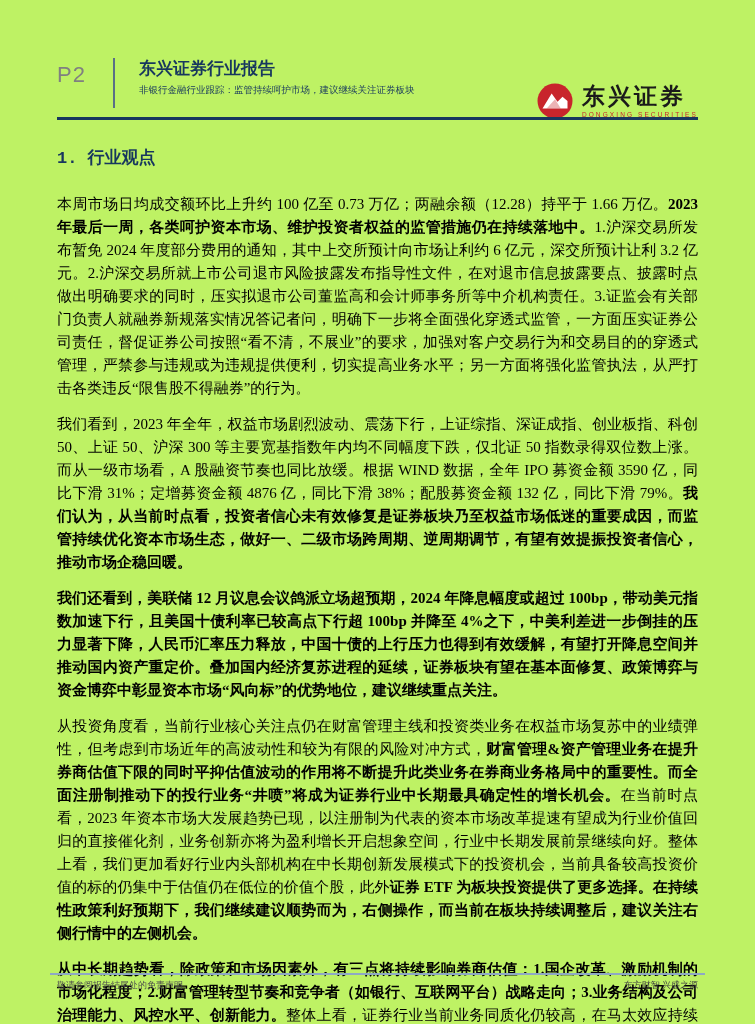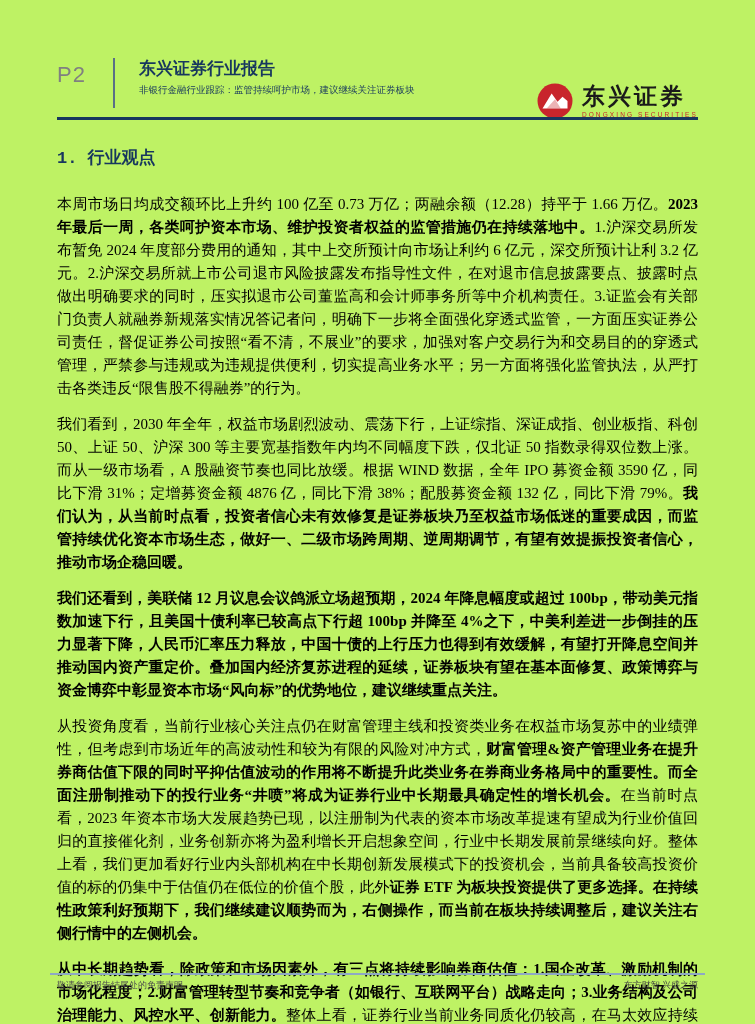--- a/index.html
+++ b/index.html
@@ -97,21 +97,21 @@
         <div class="en">DONGXING SECURITIES</div>
       </span>
     </div>
   </div>
   <div class="header-rule"></div>
 
   <div class="content">
     <h1 class="section-title">1. 行业观点</h1>
     <div>
         <div class="para"><span>本周市场日均成交额环比上升约 100 亿至 0.73 万亿；两融余额（12.28）持平于 1.66 万亿。</span><span class="b">2023 年最后一周，各类呵护资本市场、维护投资者权益的监管措施仍在持续落地中。</span><span>1.沪深交易所发布暂免 2024 年度部分费用的通知，其中上交所预计向市场让利约 6 亿元，深交所预计让利 3.2 亿元。2.沪深交易所就上市公司退市风险披露发布指导性文件，在对退市信息披露要点、披露时点做出明确要求的同时，压实拟退市公司董监高和会计师事务所等中介机构责任。3.证监会有关部门负责人就融券新规落实情况答记者问，明确下一步将全面强化穿透式监管，一方面压实证券公司责任，督促证券公司按照“看不清，不展业”的要求，加强对客户交易行为和交易目的的穿透式管理，严禁参与违规或为违规提供便利，切实提高业务水平；另一方面将强化监管执法，从严打击各类违反“限售股不得融券”的行为。</span></div>
-        <div class="para"><span>我们看到，2030 年全年，权益市场剧烈波动、震荡下行，上证综指、深证成指、创业板指、科创 50、上证 50、沪深 300 等主要宽基指数年内均不同幅度下跌，仅北证 50 指数录得双位数上涨。而从一级市场看，A 股融资节奏也同比放缓。根据 WIND 数据，全年 IPO 募资金额 3590 亿，同比下滑 31%；定增募资金额 4876 亿，同比下滑 38%；配股募资金额 132 亿，同比下滑 79%。</span><span class="b">我们认为，从当前时点看，投资者信心未有效修复是证券板块乃至权益市场低迷的重要成因，而监管持续优化资本市场生态，做好一、二级市场跨周期、逆周期调节，有望有效提振投资者信心，推动市场企稳回暖。</span></div>
+        <div class="para"><span>我们看到，2023 年全年，权益市场剧烈波动、震荡下行，上证综指、深证成指、创业板指、科创 50、上证 50、沪深 300 等主要宽基指数年内均不同幅度下跌，仅北证 50 指数录得双位数上涨。而从一级市场看，A 股融资节奏也同比放缓。根据 WIND 数据，全年 IPO 募资金额 3590 亿，同比下滑 31%；定增募资金额 4876 亿，同比下滑 38%；配股募资金额 132 亿，同比下滑 79%。</span><span class="b">我们认为，从当前时点看，投资者信心未有效修复是证券板块乃至权益市场低迷的重要成因，而监管持续优化资本市场生态，做好一、二级市场跨周期、逆周期调节，有望有效提振投资者信心，推动市场企稳回暖。</span></div>
         <div class="para"><span class="b">我们还看到，美联储 12 月议息会议鸽派立场超预期，2024 年降息幅度或超过 100bp，带动美元指数加速下行，且美国十债利率已较高点下行超 100bp 并降至 4%之下，中美利差进一步倒挂的压力显著下降，人民币汇率压力释放，中国十债的上行压力也得到有效缓解，有望打开降息空间并推动国内资产重定价。叠加国内经济复苏进程的延续，证券板块有望在基本面修复、政策博弈与资金博弈中彰显资本市场“风向标”的优势地位，建议继续重点关注。</span></div>
         <div class="para"><span>从投资角度看，当前行业核心关注点仍在财富管理主线和投资类业务在权益市场复苏中的业绩弹性，但考虑到市场近年的高波动性和较为有限的风险对冲方式，</span><span class="b">财富管理&amp;资产管理业务在提升券商估值下限的同时平抑估值波动的作用将不断提升此类业务在券商业务格局中的重要性。而全面注册制推动下的投行业务“井喷”将成为证券行业中长期最具确定性的增长机会。</span><span>在当前时点看，2023 年资本市场大发展趋势已现，以注册制为代表的资本市场改革提速有望成为行业价值回归的直接催化剂，业务创新亦将为盈利增长开启想象空间，行业中长期发展前景继续向好。整体上看，我们更加看好行业内头部机构在中长期创新发展模式下的投资机会，当前具备较高投资价值的标的仍集中于估值仍在低位的价值个股，此外</span><span class="b">证券 ETF 为板块投资提供了更多选择。在持续性政策利好预期下，我们继续建议顺势而为，右侧操作，而当前在板块持续调整后，建议关注右侧行情中的左侧机会。</span></div>
         <div class="para"><span class="b">从中长期趋势看，除政策和市场因素外，有三点将持续影响券商估值：1.国企改革、激励机制的市场化程度；2.财富管理转型节奏和竞争者（如银行、互联网平台）战略走向；3.业务结构及公司治理能力、风控水平、创新能力。</span><span>整体上看，证券行业当前业务同质化仍较高，在马太效应持续增强的背景下，仅龙头的护城河有望持续存在并加深，资源集聚效应最为显著，进而有机会获得更高的估值溢价。故我们继续首推兼具 beta 和较高业绩增长确定性的行业龙头中信证券。公司在市场剧烈波动的情况下前三季度业绩仍能保持较强稳定性和确定性，且近年来公司业务结构持续优化，不断向海外头部平台看齐，具备较强的前瞻性，且在补充资本后经营天花板进一步抬升，我们坚定看好公司发展前景。公司当前估值仅 1.21xPB，建议持续关注。</span></div>
       </div>
   </div>
 
   <div class="footer-rule"></div>
   <div class="footer">
     <span class="left">敬请参阅报告结尾处的免责声明</span>
     <span class="right">东方财智 兴盛之源</span>

